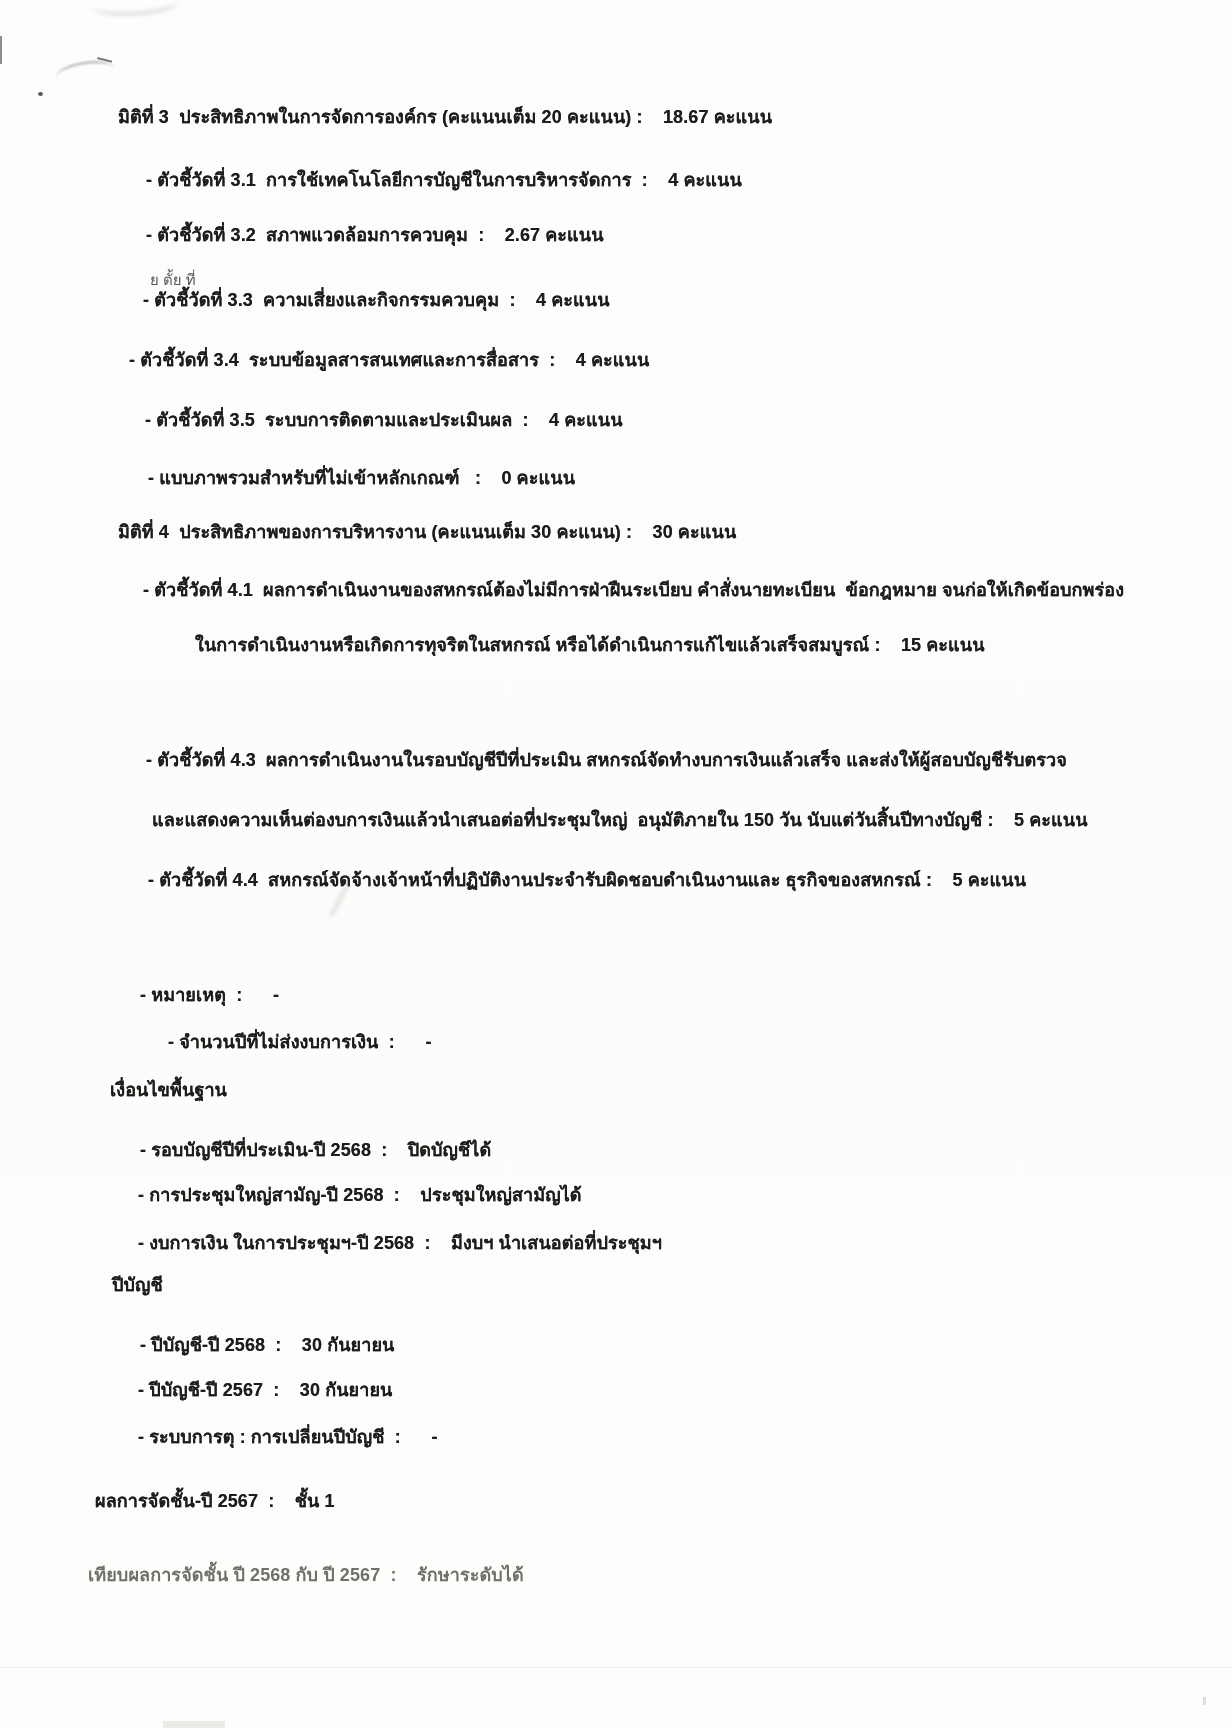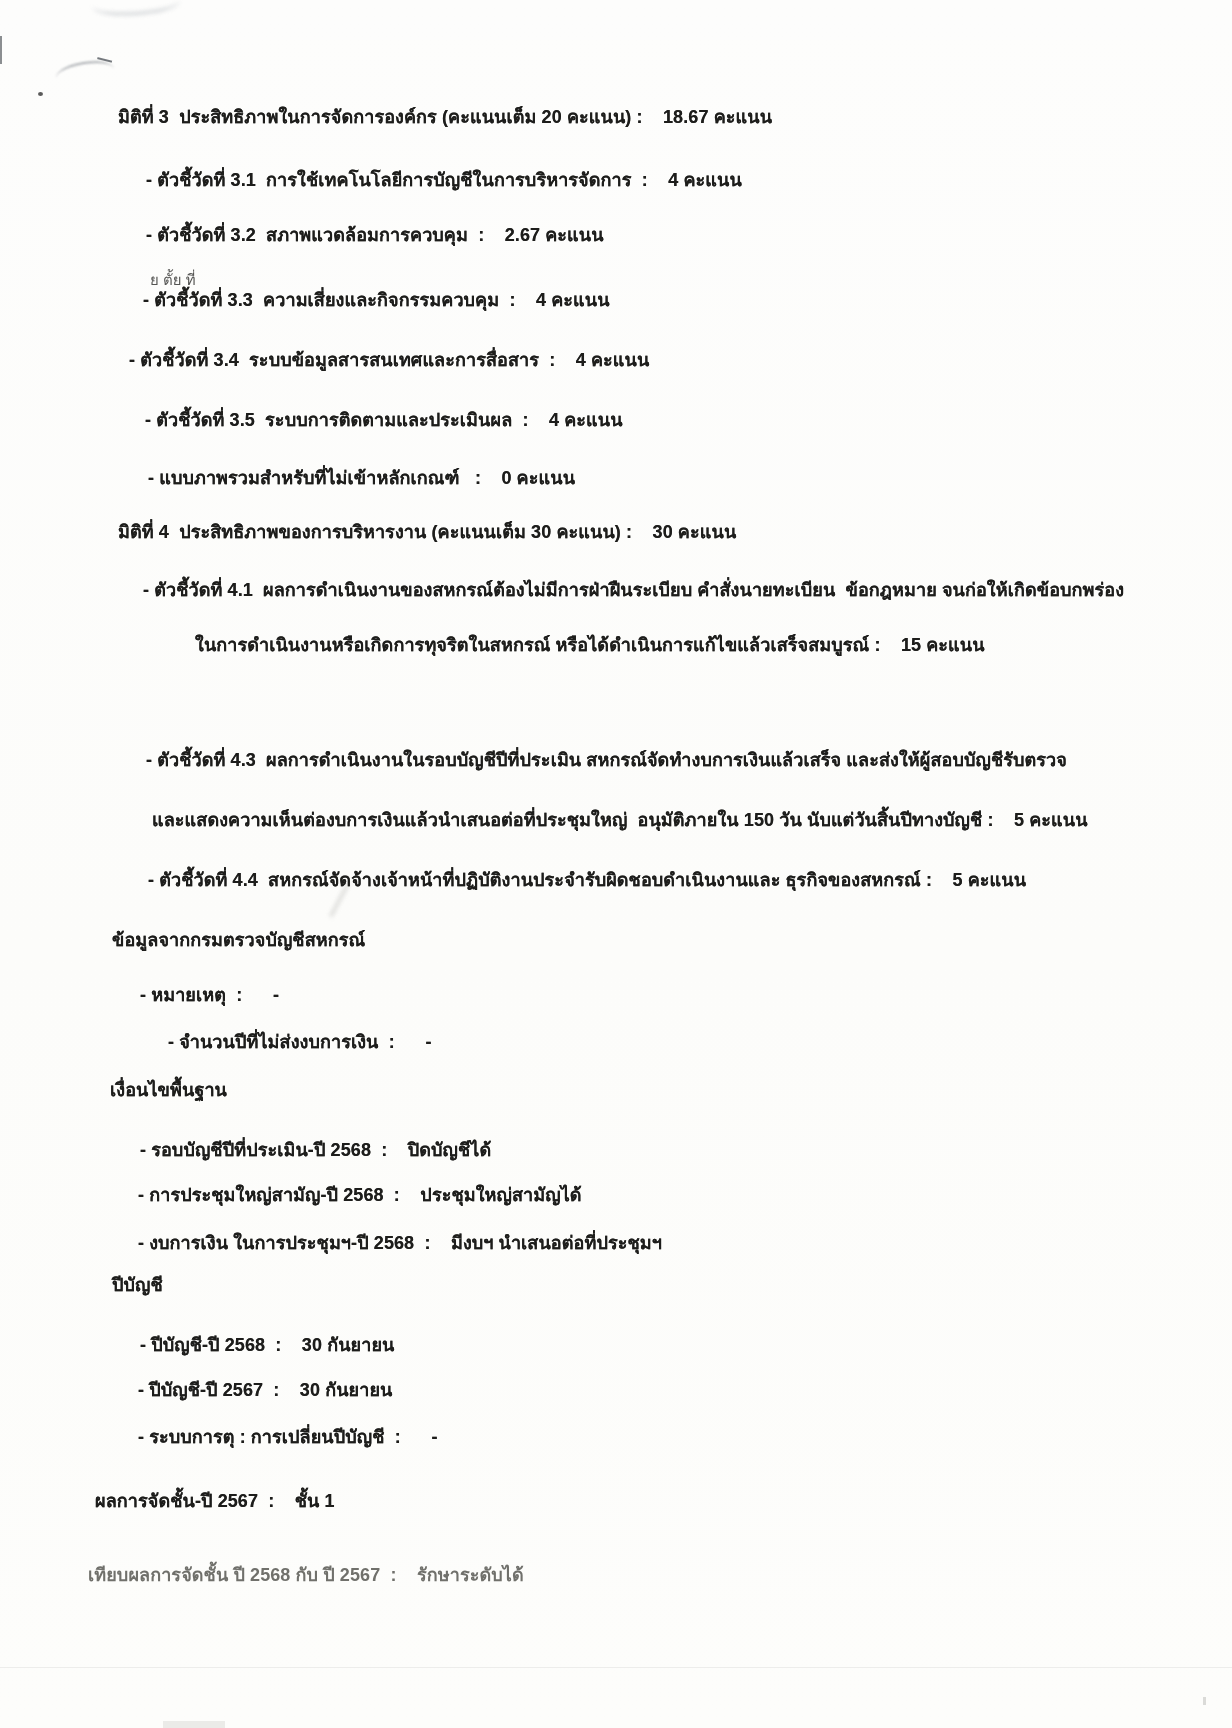--- a/index.html
+++ b/index.html
@@ -121,21 +121,20 @@
   <div class="line" style="left:143px; top:283px;">- ตัวชี้วัดที่ 3.3  ความเสี่ยงและกิจกรรมควบคุม  :    4 คะแนน</div>
   <div class="line" style="left:129px; top:343px;">- ตัวชี้วัดที่ 3.4  ระบบข้อมูลสารสนเทศและการสื่อสาร  :    4 คะแนน</div>
   <div class="line" style="left:145px; top:403px;">- ตัวชี้วัดที่ 3.5  ระบบการติดตามและประเมินผล  :    4 คะแนน</div>
   <div class="line" style="left:148px; top:461px;">- แบบภาพรวมสำหรับที่ไม่เข้าหลักเกณฑ์   :    0 คะแนน</div>
   <div class="line" style="left:118px; top:515px;">มิติที่ 4  ประสิทธิภาพของการบริหารงาน (คะแนนเต็ม 30 คะแนน) :    30 คะแนน</div>
   <div class="line" style="left:143px; top:573px;">- ตัวชี้วัดที่ 4.1  ผลการดำเนินงานของสหกรณ์ต้องไม่มีการฝ่าฝืนระเบียบ คำสั่งนายทะเบียน  ข้อกฎหมาย จนก่อให้เกิดข้อบกพร่อง</div>
   <div class="line" style="left:152px; top:628px;margin-left:43px;">ในการดำเนินงานหรือเกิดการทุจริตในสหกรณ์ หรือได้ดำเนินการแก้ไขแล้วเสร็จสมบูรณ์ :    15 คะแนน</div>
   <div class="line" style="left:146px; top:743px;">- ตัวชี้วัดที่ 4.3  ผลการดำเนินงานในรอบบัญชีปีที่ประเมิน สหกรณ์จัดทำงบการเงินแล้วเสร็จ และส่งให้ผู้สอบบัญชีรับตรวจ</div>
   <div class="line" style="left:152px; top:803px;">และแสดงความเห็นต่องบการเงินแล้วนำเสนอต่อที่ประชุมใหญ่  อนุมัติภายใน 150 วัน นับแต่วันสิ้นปีทางบัญชี :    5 คะแนน</div>
   <div class="line" style="left:148px; top:863px;">- ตัวชี้วัดที่ 4.4  สหกรณ์จัดจ้างเจ้าหน้าที่ปฏิบัติงานประจำรับผิดชอบดำเนินงานและ ธุรกิจของสหกรณ์ :    5 คะแนน</div>
-  <div class="line" style="left:112px; top:923px;">ข้อมูลจากกรมตรวจบัญชีสหกรณ์</div>
   <div class="line" style="left:140px; top:978px;">- หมายเหตุ  :      -</div>
   <div class="line" style="left:142px; top:1025px;margin-left:26px;">- จำนวนปีที่ไม่ส่งงบการเงิน  :      -</div>
   <div class="line" style="left:110px; top:1073px;">เงื่อนไขพื้นฐาน</div>
   <div class="line" style="left:140px; top:1133px;">- รอบบัญชีปีที่ประเมิน-ปี 2568  :    ปิดบัญชีได้</div>
   <div class="line" style="left:138px; top:1178px;">- การประชุมใหญ่สามัญ-ปี 2568  :    ประชุมใหญ่สามัญได้</div>
   <div class="line" style="left:138px; top:1226px;">- งบการเงิน ในการประชุมฯ-ปี 2568  :    มีงบฯ นำเสนอต่อที่ประชุมฯ</div>
   <div class="line" style="left:112px; top:1268px;">ปีบัญชี</div>
   <div class="line" style="left:140px; top:1328px;">- ปีบัญชี-ปี 2568  :    30 กันยายน</div>
   <div class="line" style="left:138px; top:1373px;">- ปีบัญชี-ปี 2567  :    30 กันยายน</div>
   <div class="line" style="left:138px; top:1420px;">- ระบบการตุ : การเปลี่ยนปีบัญชี  :      -</div>

